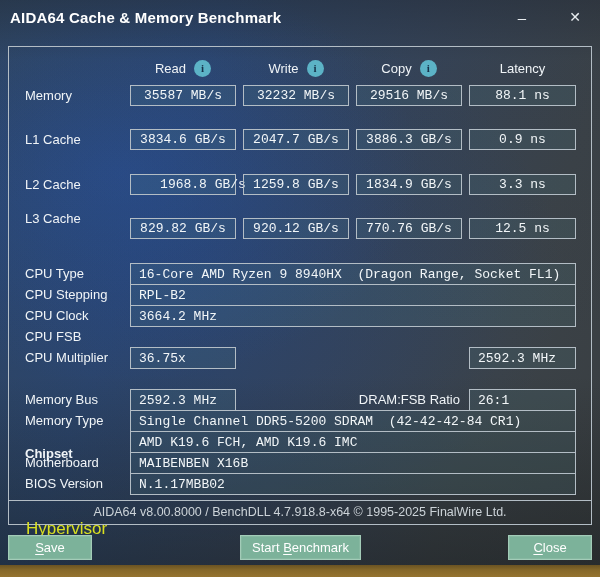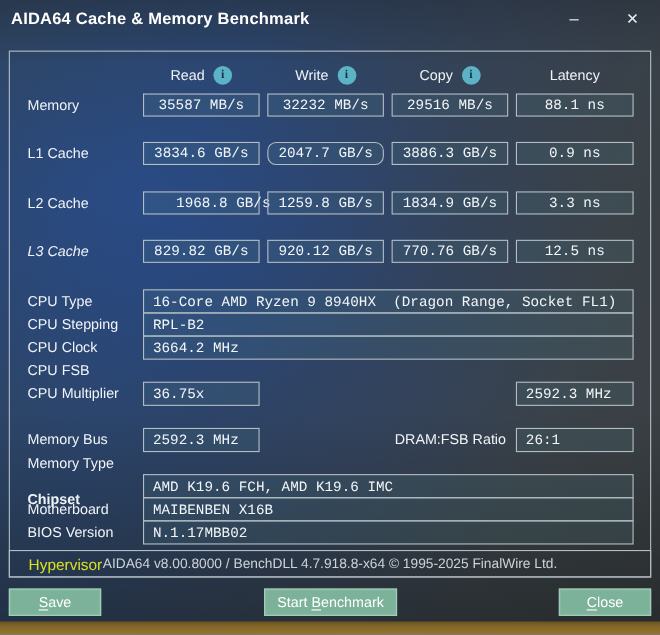--- a/index.html
+++ b/index.html
@@ -59,22 +59,22 @@
   .vbox.lpad { padding-left:8px; }
   .mini-label {
     position:absolute; height:22px; line-height:22px; text-align:right;
     color:#f0f4f7; font-size:13px;
   }
   .footer-bar {
     position:absolute; left:8px; top:500px; width:584px; height:25px;
     border:1px solid #b3bdc5; box-sizing:border-box;
   }
   .hyp-label {
-    position:absolute; left:17px; top:1px; height:23px; line-height:23px;
-    color:#d9e021; font-size:14px;
+    position:absolute; left:17px; top:16px; height:23px; line-height:23px;
+    color:#d9e021; font-size:17px;
   }
   .copyright {
     position:absolute; left:0; right:0; top:0; height:23px; line-height:23px;
     text-align:center; color:#ccd3d8; font-size:12.5px;
   }
   .btn {
     position:absolute; top:535px; height:25px; box-sizing:border-box;
     background:#7cb29a;
     border:1px solid #a3ccb8;
     box-shadow:inset 0 0 0 1px rgba(255,255,255,0.08);
@@ -126,31 +126,31 @@
   </div>
 
   <span class="row-label" style="top:85px;">Memory</span>
   <div class="vbox center" style="left:130px;top:85px;width:106px;">35587 MB/s</div>
   <div class="vbox center" style="left:243px;top:85px;width:106px;">32232 MB/s</div>
   <div class="vbox center" style="left:356px;top:85px;width:106px;">29516 MB/s</div>
   <div class="vbox center" style="left:469px;top:85px;width:107px;">88.1 ns</div>
 
   <span class="row-label" style="top:129px;">L1 Cache</span>
   <div class="vbox center" style="left:130px;top:129px;width:106px;">3834.6 GB/s</div>
-  <div class="vbox center" style="left:243px;top:129px;width:106px;border-radius:8px;">2047.7 GB/s</div>
+  <div class="vbox center" style="left:243px;top:129px;width:106px;">2047.7 GB/s</div>
   <div class="vbox center" style="left:356px;top:129px;width:106px;">3886.3 GB/s</div>
   <div class="vbox center" style="left:469px;top:129px;width:107px;">0.9 ns</div>
 
   <span class="row-label" style="top:174px;">L2 Cache</span>
   <div class="vbox center" style="left:130px;top:174px;width:106px;padding-left:40px;">1968.8 GB/s</div>
   <div class="vbox center" style="left:243px;top:174px;width:106px;">1259.8 GB/s</div>
   <div class="vbox center" style="left:356px;top:174px;width:106px;">1834.9 GB/s</div>
   <div class="vbox center" style="left:469px;top:174px;width:107px;">3.3 ns</div>
 
-  <span class="row-label" style="top:218px;font-style:italic;">L3 Cache</span>
+  <span class="row-label" style="top:208px;">L3 Cache</span>
   <div class="vbox center" style="left:130px;top:218px;width:106px;">829.82 GB/s</div>
   <div class="vbox center" style="left:243px;top:218px;width:106px;">920.12 GB/s</div>
   <div class="vbox center" style="left:356px;top:218px;width:106px;">770.76 GB/s</div>
   <div class="vbox center" style="left:469px;top:218px;width:107px;">12.5 ns</div>
 
   <span class="row-label" style="top:263px;height:22px;line-height:22px;">CPU Type</span>
   <div class="vbox lpad" style="left:130px;top:263px;width:446px;height:22px;">16-Core AMD Ryzen 9 8940HX  (Dragon Range, Socket FL1)</div>
 
   <span class="row-label" style="top:284px;height:22px;line-height:22px;">CPU Stepping</span>
   <div class="vbox lpad" style="left:130px;top:284px;width:446px;height:22px;">RPL-B2</div>
@@ -163,20 +163,21 @@
   <span class="row-label" style="top:347px;height:22px;line-height:22px;">CPU Multiplier</span>
   <div class="vbox lpad" style="left:130px;top:347px;width:106px;height:22px;">36.75x</div>
   <div class="vbox lpad" style="left:469px;top:347px;width:107px;height:22px;">2592.3 MHz</div>
 
   <span class="row-label" style="top:389px;height:22px;line-height:22px;">Memory Bus</span>
   <div class="vbox lpad" style="left:130px;top:389px;width:106px;height:22px;">2592.3 MHz</div>
   <span class="mini-label" style="left:300px;top:389px;width:160px;">DRAM:FSB Ratio</span>
   <div class="vbox lpad" style="left:469px;top:389px;width:107px;height:22px;">26:1</div>
 
   <span class="row-label" style="top:410px;height:22px;line-height:22px;">Memory Type</span>
+  <div class="vbox lpad" style="left:130px;top:410px;width:446px;height:22px;">Single Channel DDR5-5200 SDRAM  (42-42-42-84 CR1)</div>
 
   <span class="row-label" style="top:443px;height:22px;line-height:22px;font-weight:bold;">Chipset</span>
   <div class="vbox lpad" style="left:130px;top:431px;width:446px;height:22px;">AMD K19.6 FCH, AMD K19.6 IMC</div>
 
   <span class="row-label" style="top:452px;height:22px;line-height:22px;">Motherboard</span>
   <div class="vbox lpad" style="left:130px;top:452px;width:446px;height:22px;">MAIBENBEN X16B</div>
 
   <span class="row-label" style="top:473px;height:22px;line-height:22px;">BIOS Version</span>
   <div class="vbox lpad" style="left:130px;top:473px;width:446px;height:22px;">N.1.17MBB02</div>
 

